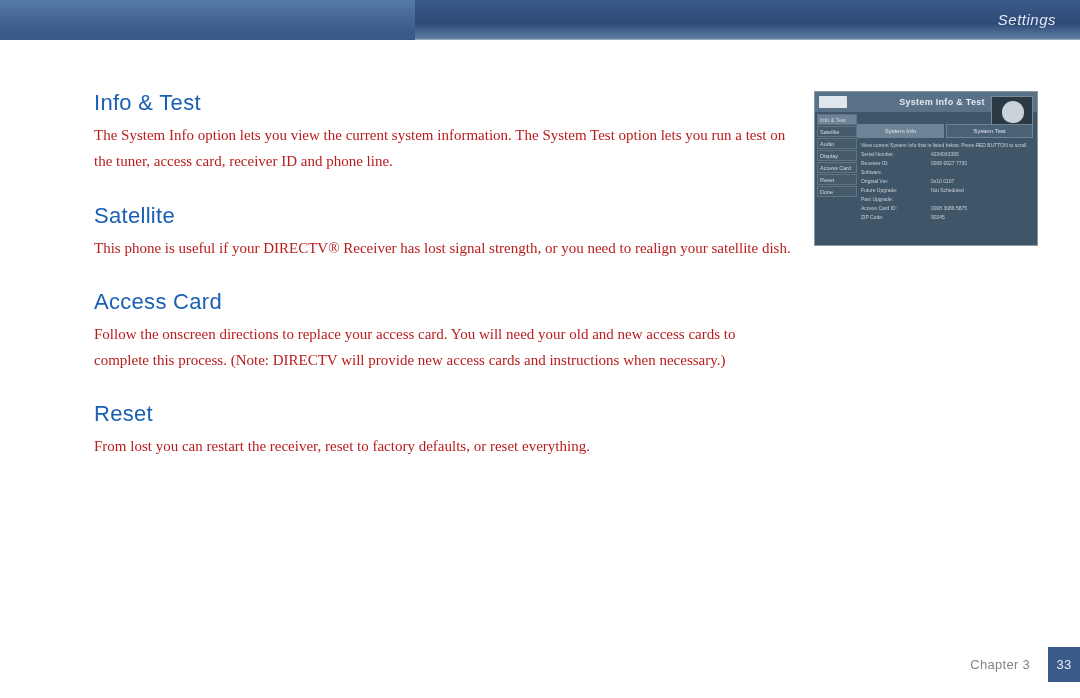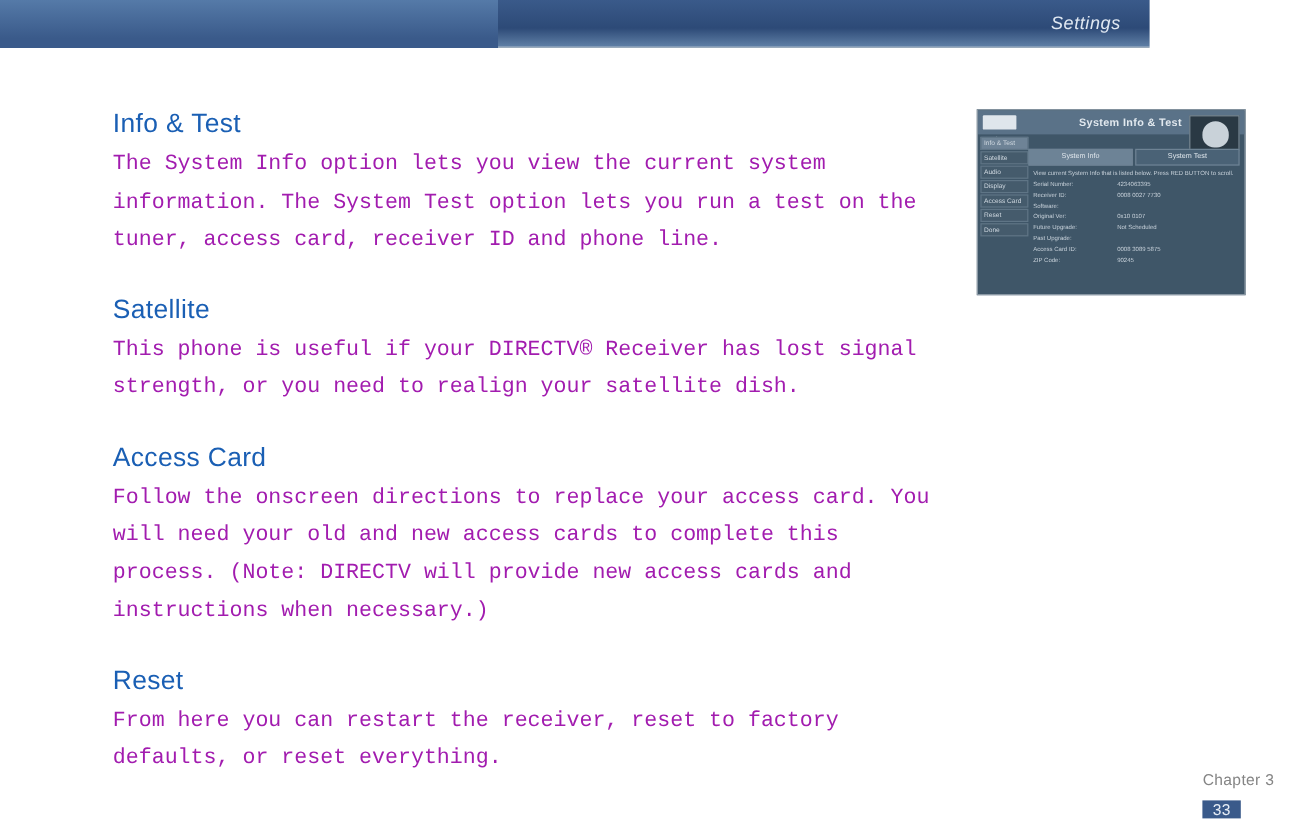--- a/index.html
+++ b/index.html
@@ -1,21 +1,21 @@
 <!DOCTYPE html>
 <html><head>
 <meta charset="utf-8">
 <style>
   * { margin: 0; padding: 0; box-sizing: border-box; }
   html, body { width: 1080px; height: 698px; font-family: Georgia, 'Times New Roman', serif; background: #fff; color: #222; }
   .page { position: relative; width: 1080px; height: 698px; }
 
   
   .header {
-    position: absolute; left: 0; top: 0; width: 958px; height: 40px;
+    position: absolute; left: 0; top: 0; width: 1080px; height: 40px;
     background: linear-gradient(to bottom, #3a5a8a 0%, #2d4a77 60%, #6080a6 100%);
     border-bottom: 1px solid #9ab;
   }
   .header-left {
     position: absolute; left: 0; top: 0; width: 415px; height: 40px;
     background: linear-gradient(to bottom, #557aa8 0%, #3a5a8a 80%);
   }
   .header-label {
     position: absolute; right: 24px; top: 0; height: 40px; line-height: 40px;
     color: #e0e8f2; font-family: Arial, Helvetica, sans-serif; font-size: 15px;
@@ -29,24 +29,24 @@
   .section { margin-bottom: 28px; }
   .section h2 {
     font-family: Arial, Helvetica, sans-serif;
     font-weight: 400;
     color: #1a5fb4;
     font-size: 22px;
     letter-spacing: 0.3px;
     margin-bottom: 6px;
   }
   .section p {
-    font-family: Liberation Mono, monospace;
-    font-size: 18px;
+    font-family: Liberation Serif, serif;
+    font-size: 15px;
     line-height: 1.75;
-    color: #a21caf;
+    color: #b91c1c;
   }
 
   
   .inset {
     position: absolute; right: 42px; top: 91px; width: 224px; height: 155px;
     background: #3f5668; border: 1px solid #8a98a4;
   }
   .inset-top {
     position: absolute; left: 0; top: 0; width: 100%; height: 20px;
     background: #5a7288; display:flex; align-items:center;font-weight:bold;
@@ -93,21 +93,21 @@
   .inset-body .k { width: 70px; }
   .inset-body .v { flex:1; }
   .inset-date {
     position:absolute; left:4px; top:22px; color:#dfe6ec;
     font-family: Arial, sans-serif; font-size:6px;
   }
 
   
   .footer {
     position: absolute; right: 0; bottom: 16px; display:flex; align-items:stretch;
-    font-family: Arial, Helvetica, sans-serif; font-size: 13px; flex-direction: column;
+    font-family: Arial, Helvetica, sans-serif; font-size: 13px;
   }
   .footer-chapter {
     color: #858585; padding: 10px 18px 10px 0; letter-spacing: 0.3px;
   }
   .footer-page {
     background: #3a5a8a; color:#e6edf5; width: 32px;
     display:flex; align-items:center; justify-content:center;
     letter-spacing: 0.3px;
   }
 </style>
@@ -129,21 +129,21 @@
     <div class="section">
       <h2>Satellite</h2>
       <p>This phone is useful if your DIRECTV® Receiver has lost signal strength, or you need to realign your satellite dish.</p>
     </div>
     <div class="section">
       <h2>Access Card</h2>
       <p>Follow the onscreen directions to replace your access card. You will need your old and new access cards to complete this process. (Note: DIRECTV will provide new access cards and instructions when necessary.)</p>
     </div>
     <div class="section">
       <h2>Reset</h2>
-      <p>From here you can restart the receiver, reset to factory defaults, or reset everything.</p>
+      <p>From lost you can restart the receiver, reset to factory defaults, or reset everything.</p>
     </div>
   </div>
 
   <div class="inset">
     <div class="inset-top">
       <div class="inset-logo"></div>
       <div class="inset-title">System Info &amp; Test</div>
     </div>
     <div class="inset-date">Wed 7:14p</div>
     <div class="inset-pip"></div>

